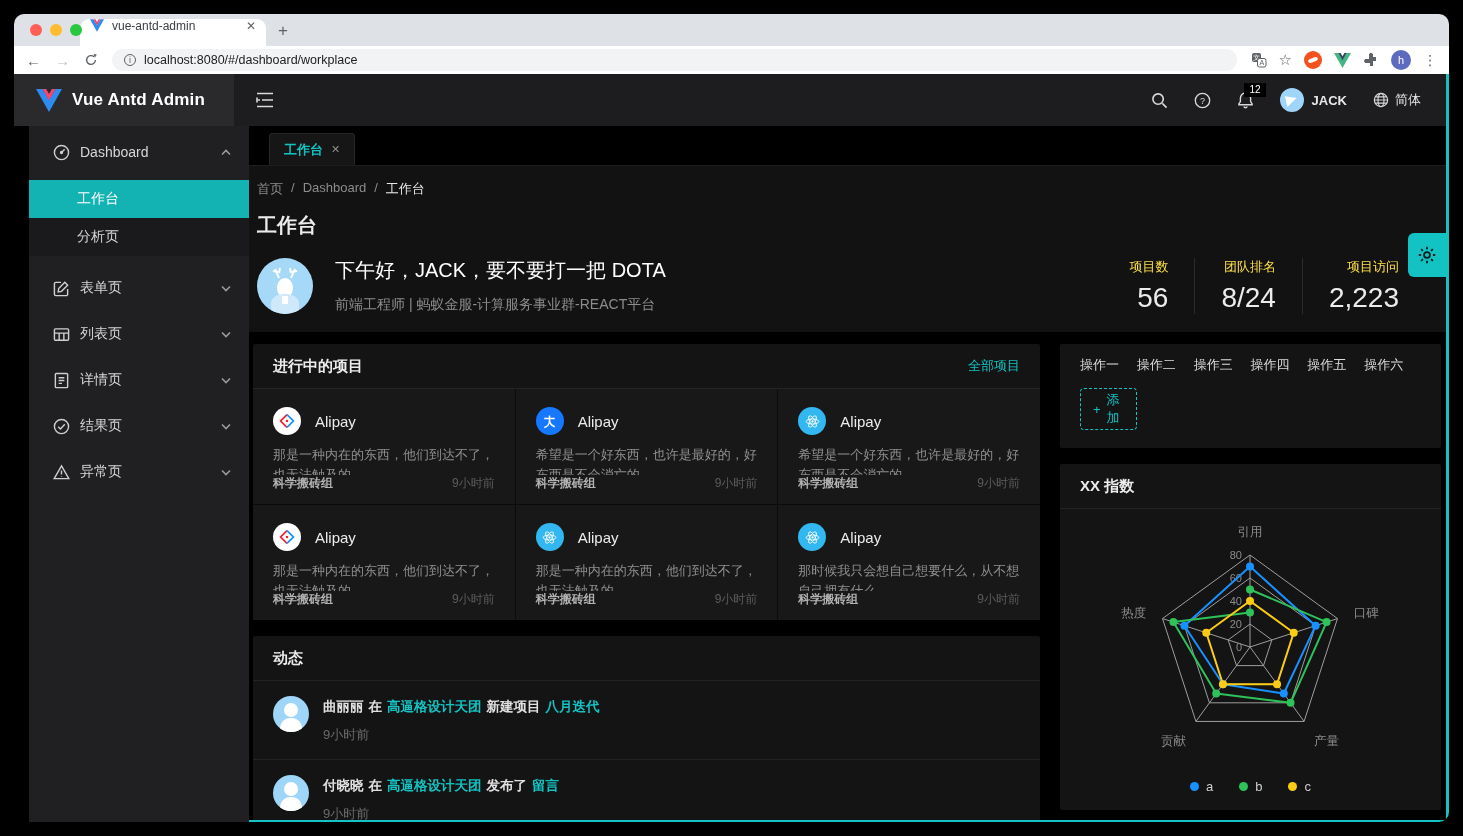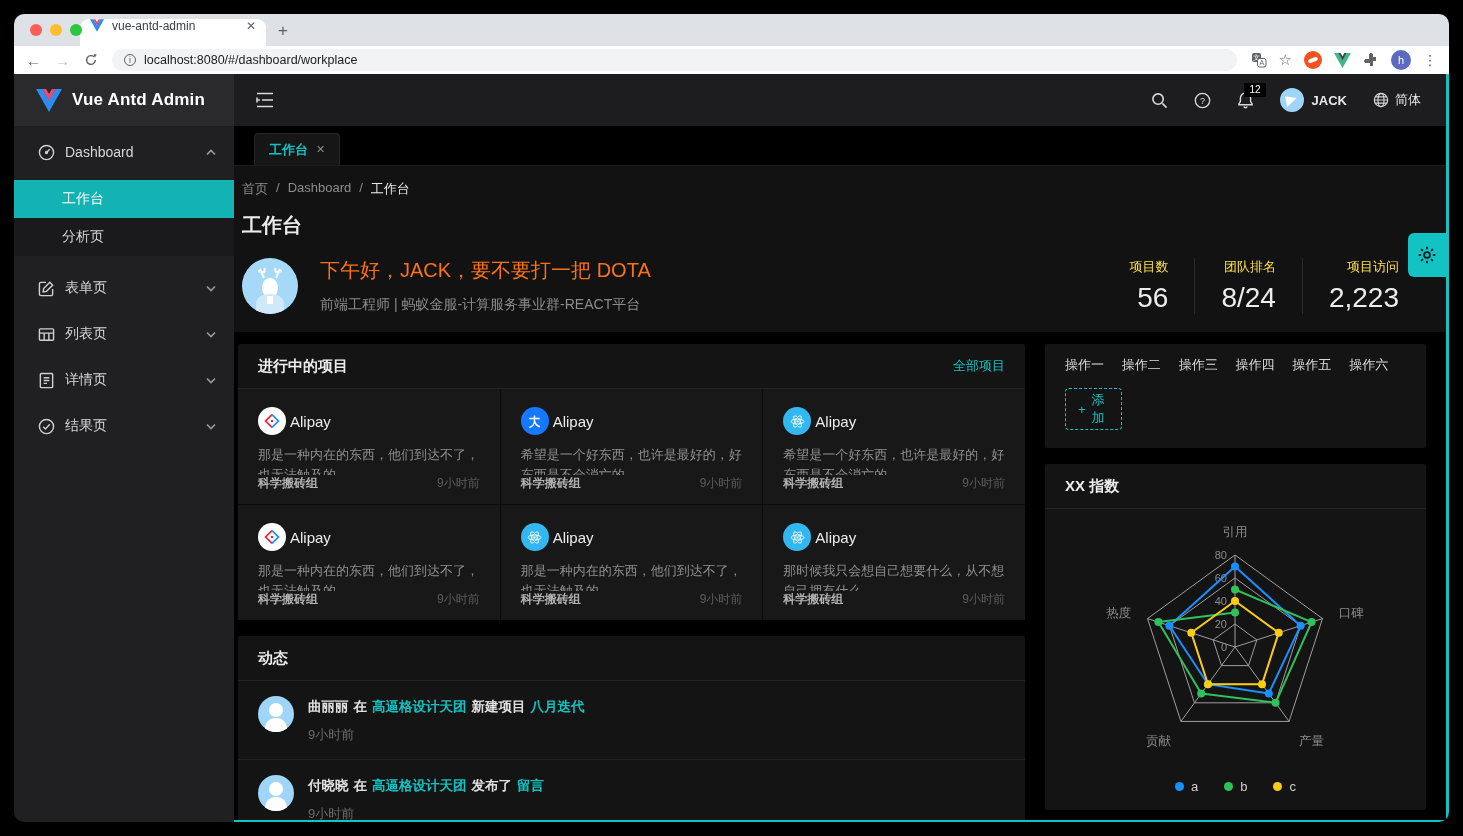--- a/index.html
+++ b/index.html
@@ -37,21 +37,21 @@
   .brand { color:#fff; font-size:17px; font-weight:700; letter-spacing:.2px; }
   .fold-btn { margin-left:22px; color:#d9d9d9; }
   .hdr-right { margin-left:auto; display:flex; align-items:center; gap:26px; padding-right:28px; color:#d9d9d9; }
   .bell-wrap { position:relative; }
   .badge { position:absolute; top:-8px; right:-12px; background:#000000; color:#fff; font-size:10px; line-height:14px; padding:0 5px; border-radius:0; }
   .user-chip { display:flex; align-items:center; gap:8px; color:#e8e8e8; font-size:13px; font-weight:700; }
   .avatar-sm { width:24px; height:24px; border-radius:50%; background:#9ed5f8; position:relative; overflow:hidden; }
   .avatar-sm::after { content:""; position:absolute; left:6px; top:7px; width:0; height:0; border-left:11px solid #fff; border-top:4px solid transparent; border-bottom:7px solid transparent; transform:rotate(-12deg); }
   .lang-chip { display:flex; align-items:center; gap:6px; color:#e8e8e8; font-size:13px; }
 
-  .app-body { flex:1; display:flex; min-height:0; }
+  .app-body { flex:1; display:flex; min-height:0;margin-left:15px; }
 
   
   .sidebar { width:220px; background:#202023; flex:0 0 auto; color:#d6d6d6; font-size:14px; }
   .menu-item { height:40px; display:flex; align-items:center; padding:0 18px 0 24px; gap:10px; margin-top:6px; }
   .menu-item .lbl { flex:1; }
   .caret { color:#9a9a9a; }
   .submenu { background:#1a1a1c; margin-top:8px; }
   .submenu-item { height:38px; display:flex; align-items:center; padding-left:48px; }
   .submenu-item.active { background:#13b3b3; color:#fff; }
   .mi-icon { width:17px; height:17px; color:#cfcfcf; }
@@ -65,41 +65,41 @@
   .page-tab .t { color:#13c2c2; font-size:13px; font-weight:700; }
   .page-tab .x { color:#8c8c8c; font-size:11px; }
 
   .page-header { background:#121212; padding:14px 24px 18px 8px; }
   .breadcrumb { font-size:13px; color:#8c8c8c; display:flex; gap:8px;text-align:center; }
   .breadcrumb .cur { color:#e8e8e8; }
   .page-title { margin-top:14px; font-size:20px; font-weight:600; color:#ececec; }
   .greet-row { margin-top:18px; display:flex; align-items:center; }
   .avatar-lg { width:56px; height:56px; border-radius:50%; background:#a6d9f7; flex:0 0 auto; position:relative; overflow:hidden; }
   .greet-texts { margin-left:22px; }
-  .greet-title { font-size:20px; color:#f97316; }
+  .greet-title { font-size:20px; color:#ffffff; }
   .greet-sub { margin-top:12px; font-size:14px; color:#8c8c8c; }
   .stats { margin-left:auto; display:flex; align-items:center; }
   .stat { padding:0 26px; text-align:right; }
   .stat + .stat { border-left:1px solid #2b2b2b; }
   .stat .s-label { font-size:13px; color:#fde047; }
   .stat .s-value { margin-top:6px; font-size:28px; color:#ececec; }
 
   .content { padding:12px 24px 0 4px; display:flex; gap:20px; }
   .col-left { width:787px; flex:0 0 auto; }
   .col-right { width:381px; flex:0 0 auto; }
 
   .panel { background:#141414; border-radius:2px; }
   .panel + .panel { margin-top:16px; }
   .panel-hd { height:45px; display:flex; align-items:center; padding:0 20px; border-bottom:1px solid #242424; }
   .panel-hd .p-title { color:#ececec; font-size:15px; font-weight:700; }
   .panel-hd .p-link { margin-left:auto; color:#13c2c2; font-size:13px; }
 
   .proj-grid { display:grid; grid-template-columns:1fr 1fr 1fr; gap:1px; background:#0b0b0b; }
   .proj-card { background:#181818; padding:18px 20px 12px; height:115px; display:flex; flex-direction:column; }
-  .pc-head { display:flex; align-items:center; gap:4px; }
+  .pc-head { display:flex; align-items:center; gap:14px; }
   .pc-name { color:#ececec; font-size:15px; font-weight:500; }
   .pc-desc { margin-top:10px; font-size:13px; color:#8f8f8f; line-height:1.55; height:40px; overflow:hidden; }
   .pc-foot { margin-top:auto; display:flex; font-size:12px; }
   .pc-group { color:#b3b3b3; font-weight:700; }
   .pc-time { margin-left:auto; color:#5c5c5c; }
   .logo-c { width:28px; height:28px; border-radius:50%; flex:0 0 auto; display:flex; align-items:center; justify-content:center; }
   .logo-white { background:#fff; } .logo-blue { background:#1677ff; } .logo-lblue { background:#32b7f0; }
 
   .act-item { padding:15px 20px; display:flex; gap:14px; }
   .act-item + .act-item { border-top:1px solid #232323; }
@@ -327,20 +327,34 @@
                 <path d="M5.5 9.2l2.4 2.4 4.6-5"></path>
               </svg>
           </span>
           <span class="lbl">结果页</span>
           <span class="caret">
               <svg width="10" height="7" viewBox="0 0 10 7" fill="none" stroke="currentColor" stroke-width="1.6">
                 <path d="M1 1.5L5 5.5L9 1.5"></path>
               </svg>
             </span>
         </div>
+        <div class="menu-item">
+          <span class="mi-icon">
+            <svg width="17" height="17" viewBox="0 0 18 18" fill="none" stroke="currentColor" stroke-width="1.5">
+                <path d="M9 2L16.8 15.5H1.2z"></path>
+                <path d="M9 7v4M9 13.2v.6"></path>
+              </svg>
+          </span>
+          <span class="lbl">异常页</span>
+          <span class="caret">
+              <svg width="10" height="7" viewBox="0 0 10 7" fill="none" stroke="currentColor" stroke-width="1.6">
+                <path d="M1 1.5L5 5.5L9 1.5"></path>
+              </svg>
+            </span>
+        </div>
       </div>
 
       <div class="main">
         <div class="tabbar">
           <div class="page-tab">
             <span class="t">工作台</span>
             <span class="x">✕</span>
           </div>
         </div>
 

